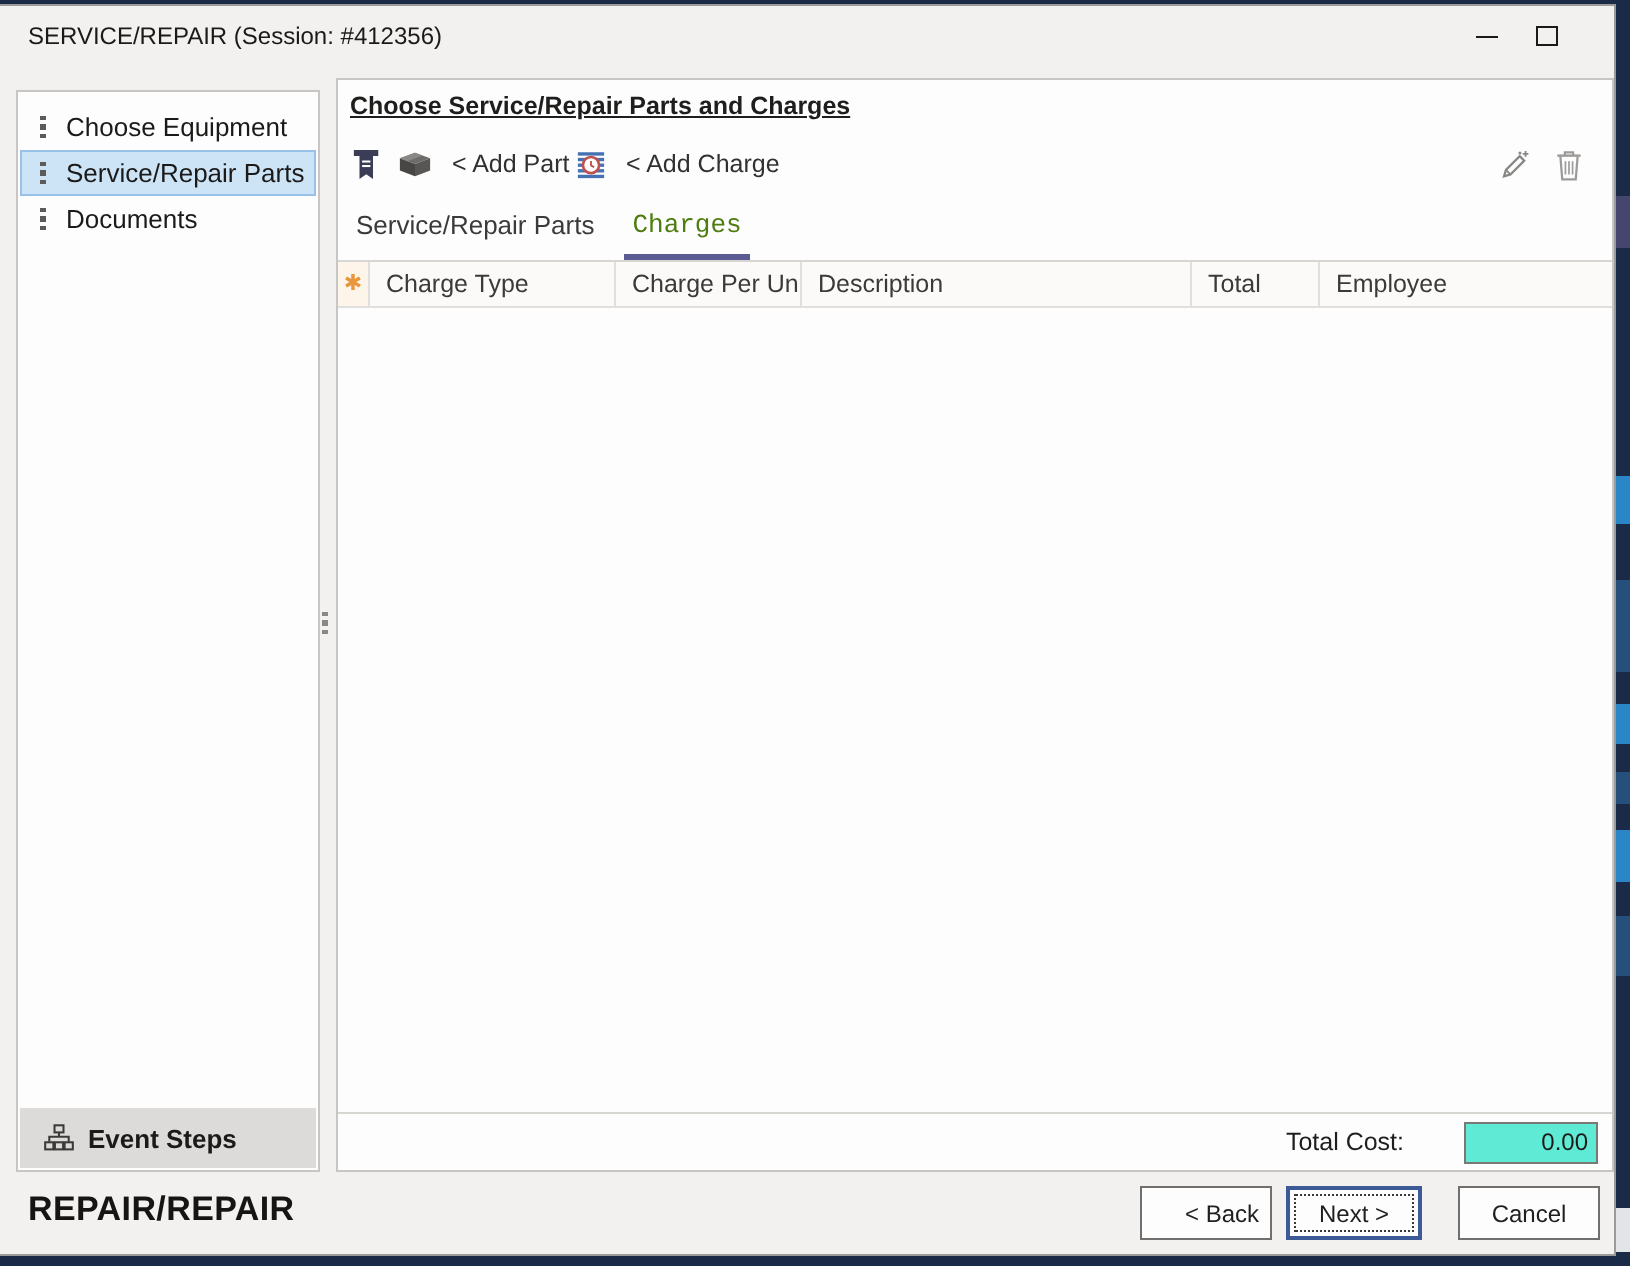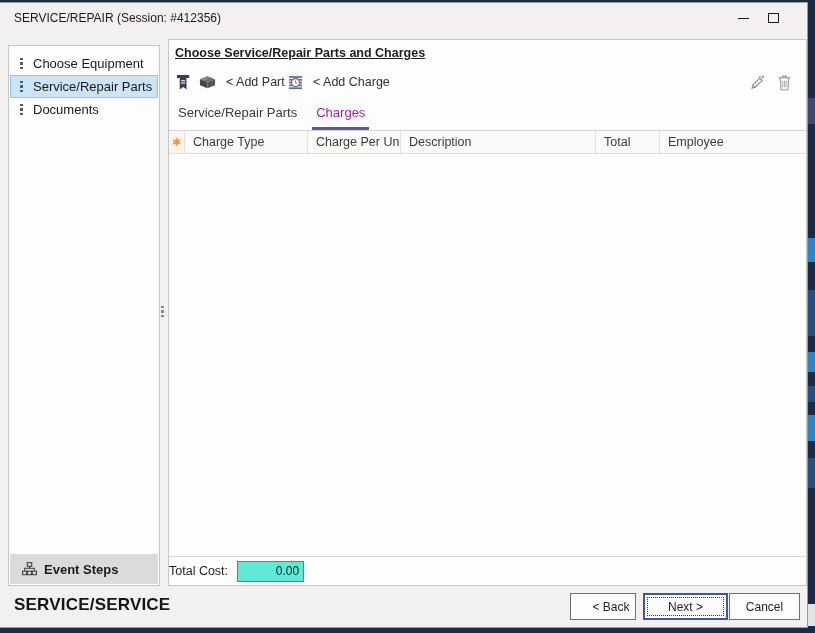--- a/index.html
+++ b/index.html
@@ -69,59 +69,59 @@
   .ti-box { left:30px; }
   .ti-addpart-label { left:50px; }
   .ti-charge { left:119px; }
   .ti-addcharge-label { left:137px; }
   .ti-edit { right:40px; }
   .ti-trash { right:14px; }
 
   
   .tabs { position:absolute; left:8px; top:62px; height:26px; display:flex; gap:17px; }
   .tab { position:relative; font-size:13px; color:#3b3a39; padding:3px 1px; cursor:default; }
-  .tab.active { color:#a21caf; }
+  .tab.active { color:#4d7c0f;font-family:Liberation Mono, monospace; }
   .tab.active::after {
     content:""; position:absolute; left:-3px; right:-3px; bottom:-2px; height:3px; background:#5c5b94;
   }
 
   
   .grid { position:absolute; left:0; right:0; top:90px; bottom:28px; border-top:1px solid #d8d6d3; border-bottom:1px solid #d8d6d3; background:#fdfdfd; }
   .grid-header { display:flex; height:23px; background:#fbfaf9; border-bottom:1px solid #e1dfdd; }
   .gh-cell {
     display:flex; align-items:center; padding-left:8px; font-size:12.5px; color:#3b3a39;
     border-right:1px solid #e1dfdd; overflow:hidden; white-space:nowrap; cursor:default;
   }
   .gh-icon { width:16px; padding-left:0; justify-content:center; background:#fdf5ea; }
   .gh-icon span { color:#e8973d; font-size:11px; line-height:11px; }
   .c1 { width:123px; } .c2 { width:93px; } .c3 { width:195px; } .c4 { width:64px; } .c5 { flex:1; border-right:none; }
   .grid-body { height:calc(100% - 23px); background:#fdfdfd; }
 
   
   .total-row {
     position:absolute; left:0; right:0; bottom:0; height:28px;
-    display:flex; align-items:center; gap:9px; padding-right:7px;
+    display:flex; align-items:center; justify-content:flex-end; gap:30px; padding-right:7px;
   }
   .total-label { font-size:12.5px; color:#1f1e1d; }
   .total-input {
     width:67px; height:21px; border:1px solid #7a7875; background:#5eead4;
     font-family:"Liberation Sans", sans-serif; font-size:12px; text-align:right; padding-right:4px; color:#1b1a19;
   }
 
   
   .footer { position:absolute; left:0; right:0; bottom:0; height:41px; }
   .footer-title {
     position:absolute; left:14px; top:9px; font-size:17px; font-weight:bold; color:#161514; letter-spacing:0.2px;
   }
   .btn {
     position:absolute; top:7px; height:27px; background:#fdfdfd; border:1px solid #716f6e;
     font-family:"Liberation Sans", sans-serif; font-size:12px; color:#201f1e; cursor:default;
   }
   .btn-back { left:570px; width:66px;padding-left:16px; }
-  .btn-next { left:643px; width:85px; border:2px solid #3c5a96; outline:1px dotted #3b3a39; outline-offset:-5px; }
+  .btn-next { left:643px; width:68px; border:2px solid #3c5a96; outline:1px dotted #3b3a39; outline-offset:-5px; }
   .btn-cancel { left:729px; width:71px; }
 
   svg { display:block; }
 </style>
 </head>
 <body>
 
 <div class="top-strip"></div>
 <div class="right-strip">
   <span class="seg" style="top:98px;height:26px;background:#45456d;"></span>
@@ -266,19 +266,19 @@
       <div class="grid-body"></div>
     </div>
 
     <div class="total-row">
       <span class="total-label">Total Cost:</span>
       <input class="total-input" type="text" value="0.00" style="">
     </div>
   </div>
 
   <div class="footer">
-    <span class="footer-title">SERVICE/SERVICE</span>
+    <span class="footer-title">REPAIR/REPAIR</span>
     <button class="btn btn-back">&lt; Back</button>
     <button class="btn btn-next">Next &gt;</button>
     <button class="btn btn-cancel">Cancel</button>
   </div>
 
 </div>
 
 </body></html>

